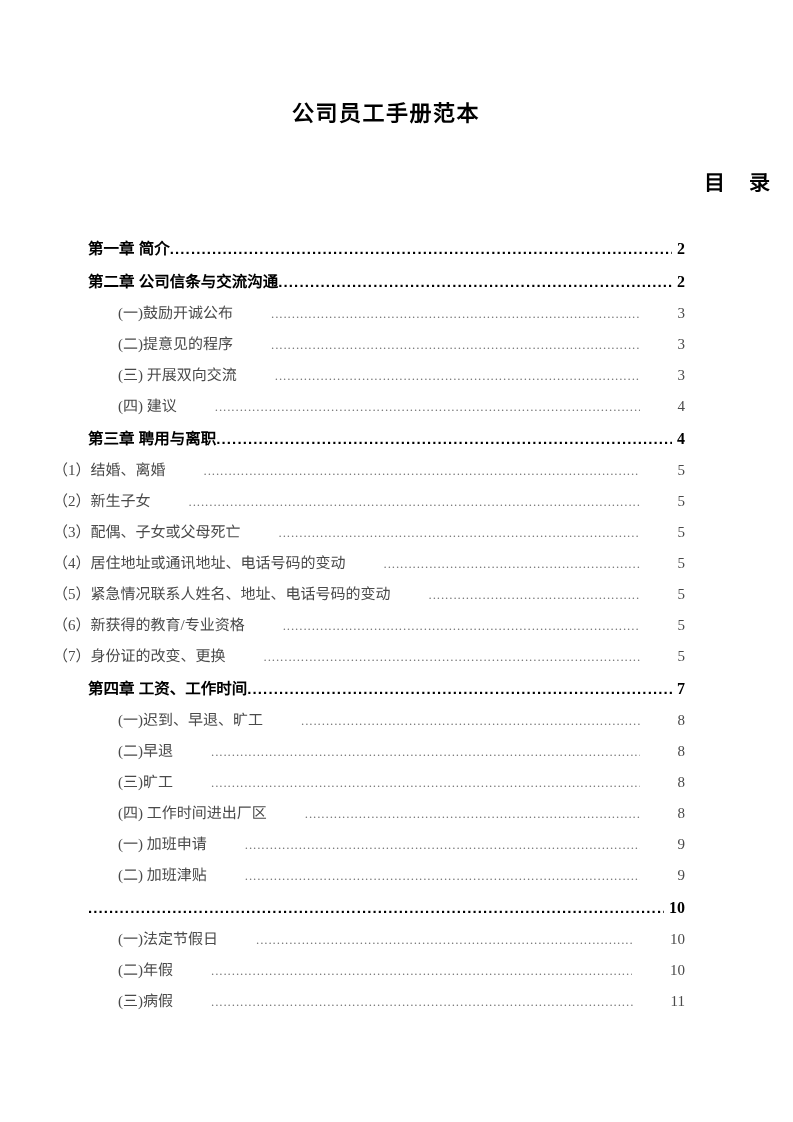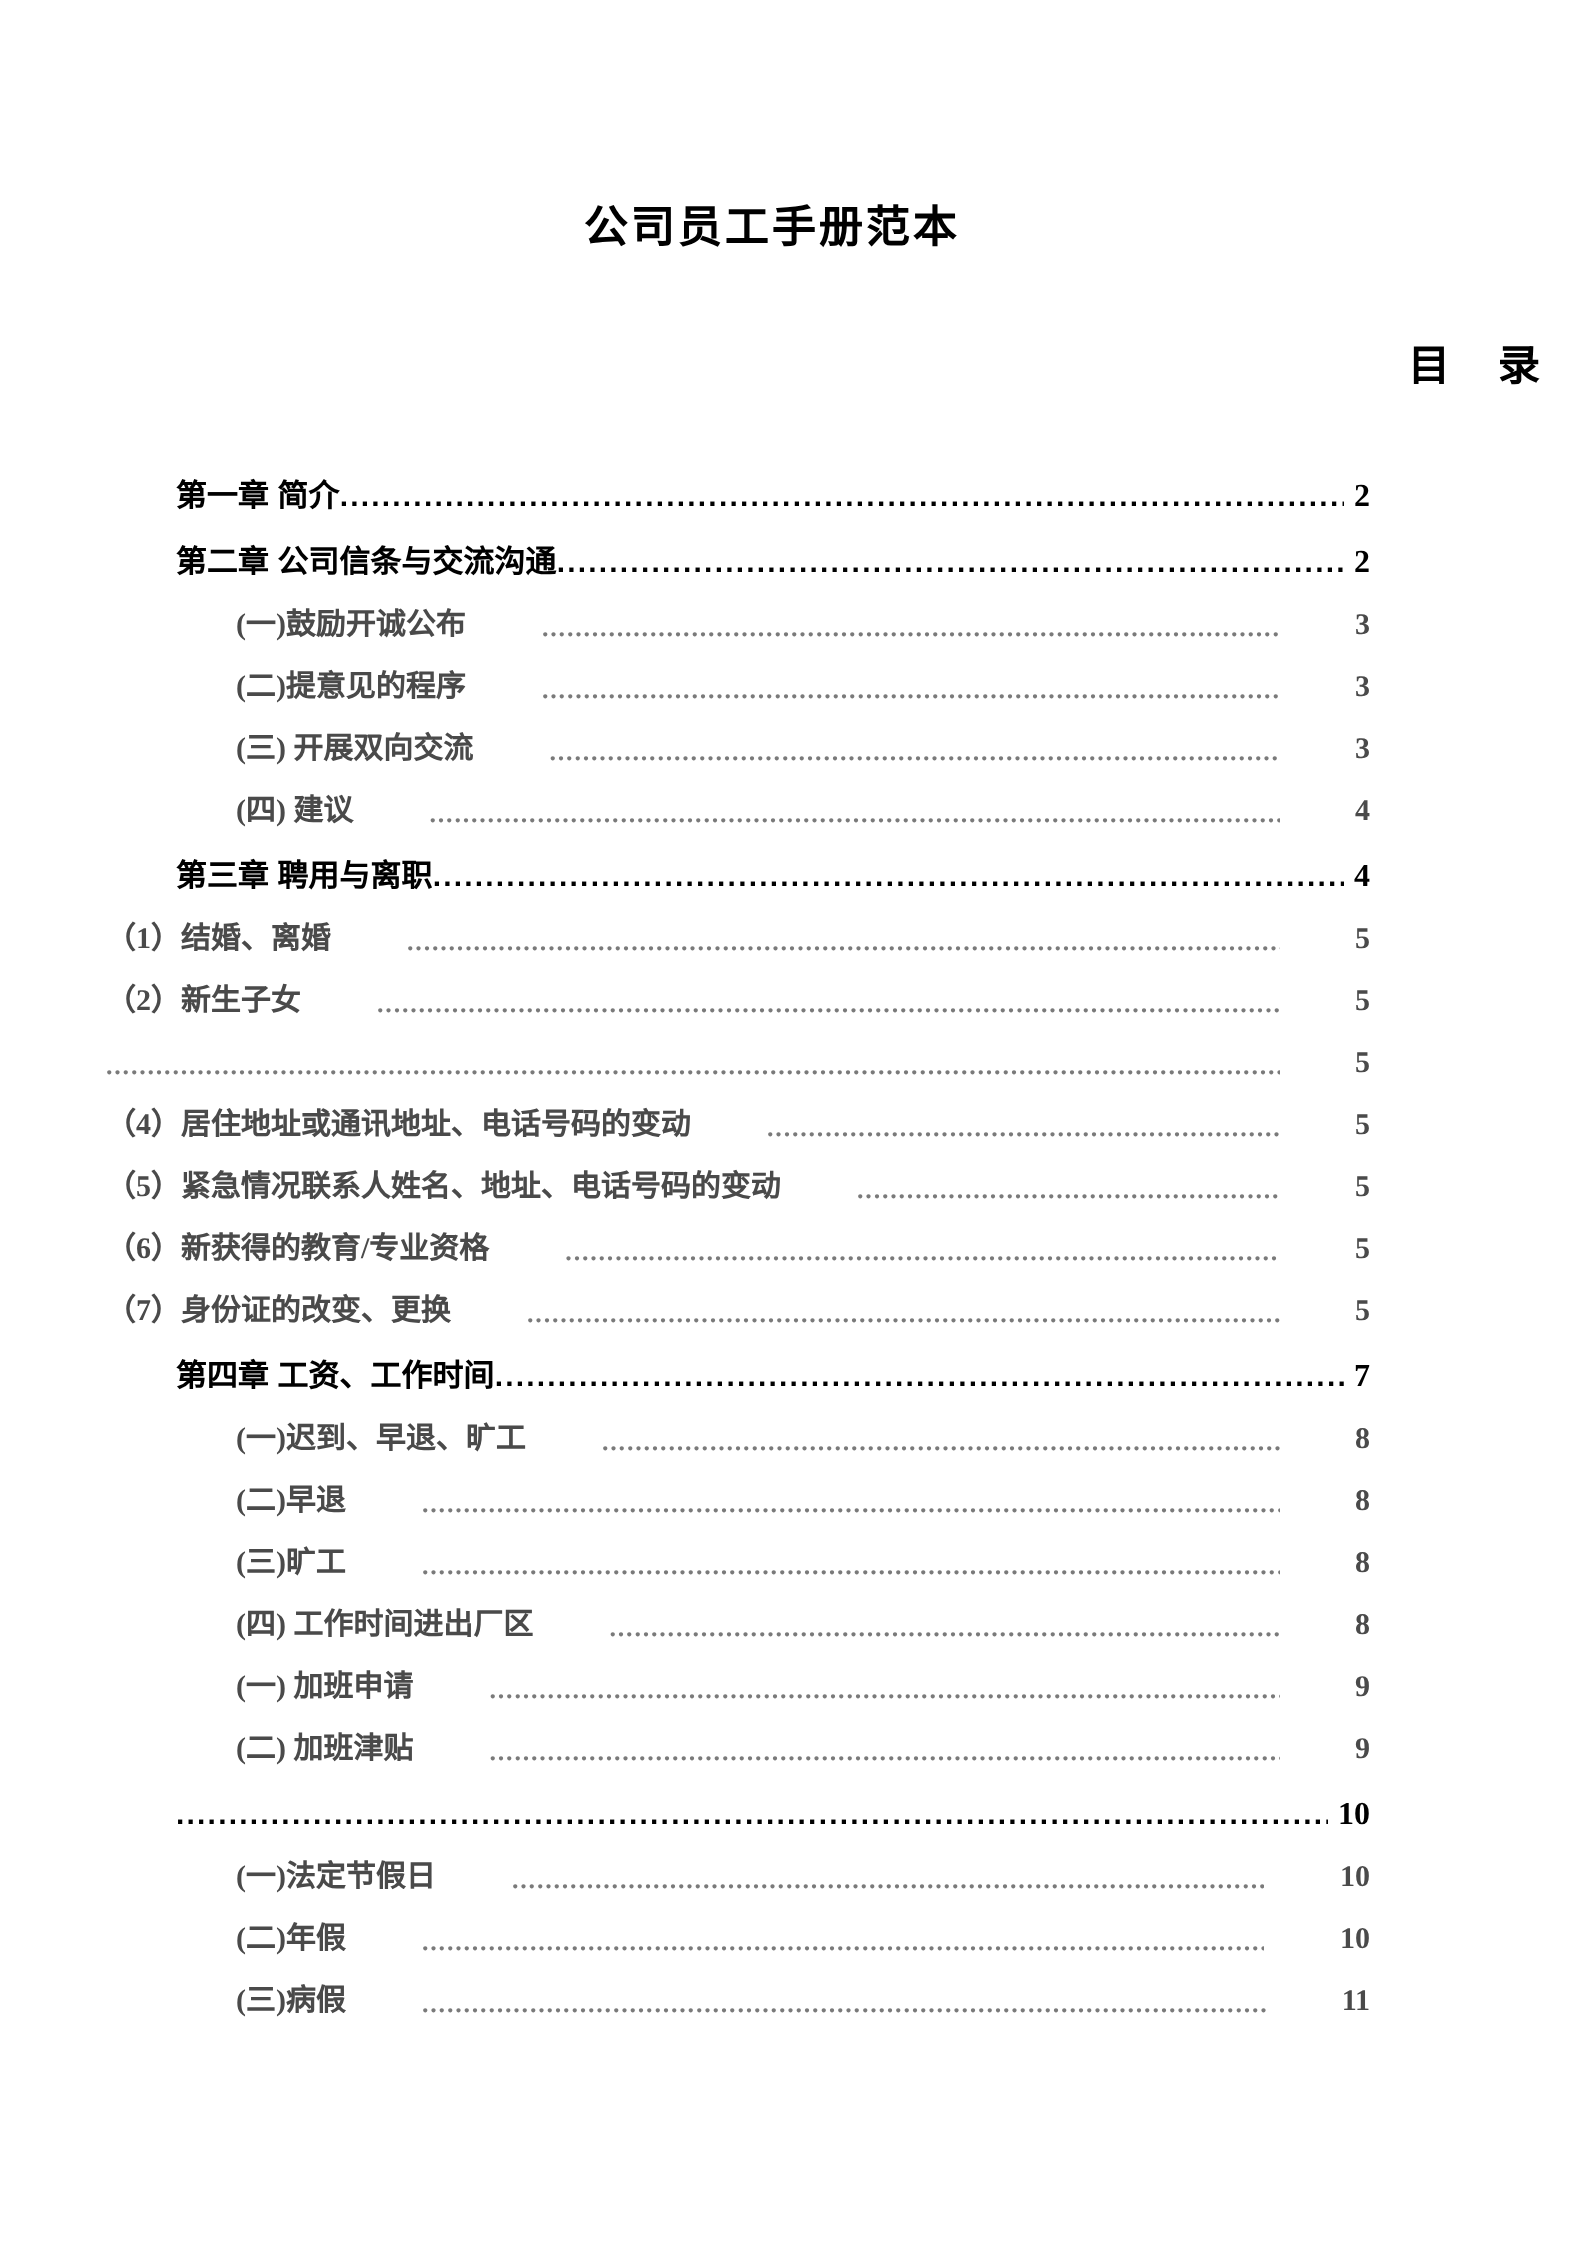--- a/index.html
+++ b/index.html
@@ -118,21 +118,21 @@
     font-size: 16px;
   }
   .lvl1 .label {
     font-family: "Liberation Sans", "DejaVu Sans", sans-serif;
   }
 
   
   .lvl2 {
     padding-left: 118px;
     font-size: 15px;
-    font-weight: bold;
+    font-weight: normal;
     color: #4a4a4a;
     gap: 38px;
   }
   .lvl2 .leader {
     color: #7a7a7a;
     font-size: 13px;
     letter-spacing: 0.9px;
   }
   .lvl2 .pageno {
     color: #4a4a4a;
@@ -202,20 +202,21 @@
         <span class="label">（1）结婚、离婚</span>
         <span class="leader">...................................................................................................................................................................................................................................................................</span>
         <span class="pageno">5</span>
       </li>
       <li class="toc-entry lvl2 deep">
         <span class="label">（2）新生子女</span>
         <span class="leader">...................................................................................................................................................................................................................................................................</span>
         <span class="pageno">5</span>
       </li>
       <li class="toc-entry lvl2 deep">
+        <span class="label">（3）配偶、子女或父母死亡</span>
         <span class="leader">...................................................................................................................................................................................................................................................................</span>
         <span class="pageno">5</span>
       </li>
       <li class="toc-entry lvl2 deep">
         <span class="label">（4）居住地址或通讯地址、电话号码的变动</span>
         <span class="leader">...................................................................................................................................................................................................................................................................</span>
         <span class="pageno">5</span>
       </li>
       <li class="toc-entry lvl2 deep">
         <span class="label">（5）紧急情况联系人姓名、地址、电话号码的变动</span>

